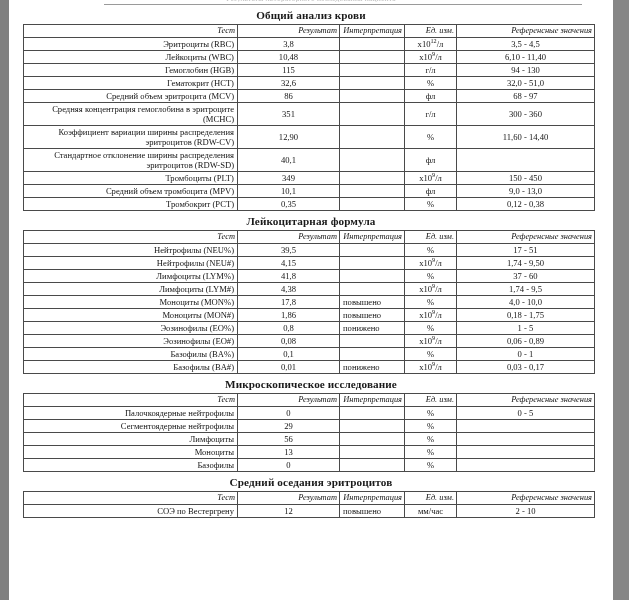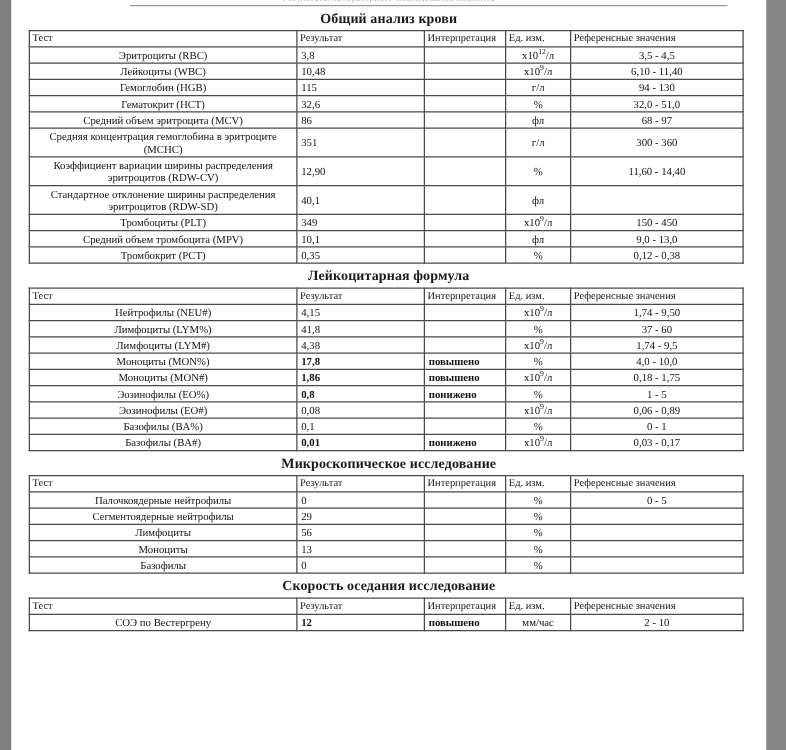--- a/index.html
+++ b/index.html
@@ -89,32 +89,33 @@
     border: 1px solid #4a4a4a;
     font-size: 8.6px;
     color: #141414;
     padding: 1px 3px;
     vertical-align: middle;
     line-height: 10px;
     height: 11px;
     box-sizing: border-box;
   }
   table.lab thead th {
+    font-style: italic;
     font-weight: normal;
-    text-align: left;
+    text-align: right;
     font-size: 8.4px;
     height: 12px;
     padding: 1px 2px;
   }
-  td.c-test  { text-align: center;   }
-  td.c-res   { text-align: left; }
+  td.c-test  { text-align: right;   }
+  td.c-res   { text-align: center; }
   td.c-int   { text-align: left; }
   td.c-unit  { text-align: center; font-size: 8.2px; }
   td.c-ref   { text-align: center; margin-left: 24px; }
-  td.bold, th.bold { font-weight: bold; }
+  td.bold, th.bold { font-weight: normal; }
   col.w-test { width: 214px; }
   col.w-res  { width: 102px; }
   col.w-int  { width: 65px;  }
   col.w-unit { width: 52px;  }
   col.w-ref  { width: 138px; }
   td.two-line { height: 22px; line-height: 10.5px; }
   sup { font-size: 6.2px; vertical-align: super; line-height: 0; }
 </style>
 </head>
 <body>
@@ -242,20 +243,27 @@
             <tr>
               <th>Тест</th>
               <th>Результат</th>
               <th>Интерпретация</th>
               <th>Ед. изм.</th>
               <th>Референсные значения</th>
             </tr>
           </thead>
           <tbody>
             <tr>
+              <td class="c-test">Нейтрофилы (NEU%)</td>
+              <td class="c-res">39,5</td>
+              <td class="c-int"></td>
+              <td class="c-unit">%</td>
+              <td class="c-ref">17 - 51</td>
+            </tr>
+            <tr>
               <td class="c-test">Нейтрофилы (NEU#)</td>
               <td class="c-res">4,15</td>
               <td class="c-int"></td>
               <td class="c-unit"><span>x10</span><sup>9</sup><span>/л</span></td>
               <td class="c-ref">1,74 - 9,50</td>
             </tr>
             <tr>
               <td class="c-test">Лимфоциты (LYM%)</td>
               <td class="c-res">41,8</td>
               <td class="c-int"></td>
@@ -366,21 +374,21 @@
               <td class="c-test">Базофилы</td>
               <td class="c-res">0</td>
               <td class="c-int"></td>
               <td class="c-unit">%</td>
               <td class="c-ref"></td>
             </tr>
           </tbody>
         </table>
       </div>
       <div class="section">
-        <div class="section-title">Скорость оседания исследование</div>
+        <div class="section-title">Средний оседания эритроцитов</div>
         <table class="lab">
           <colgroup>
             <col class="w-test">
             <col class="w-res">
             <col class="w-int">
             <col class="w-unit">
             <col class="w-ref">
           </colgroup>
           <thead>
             <tr>

